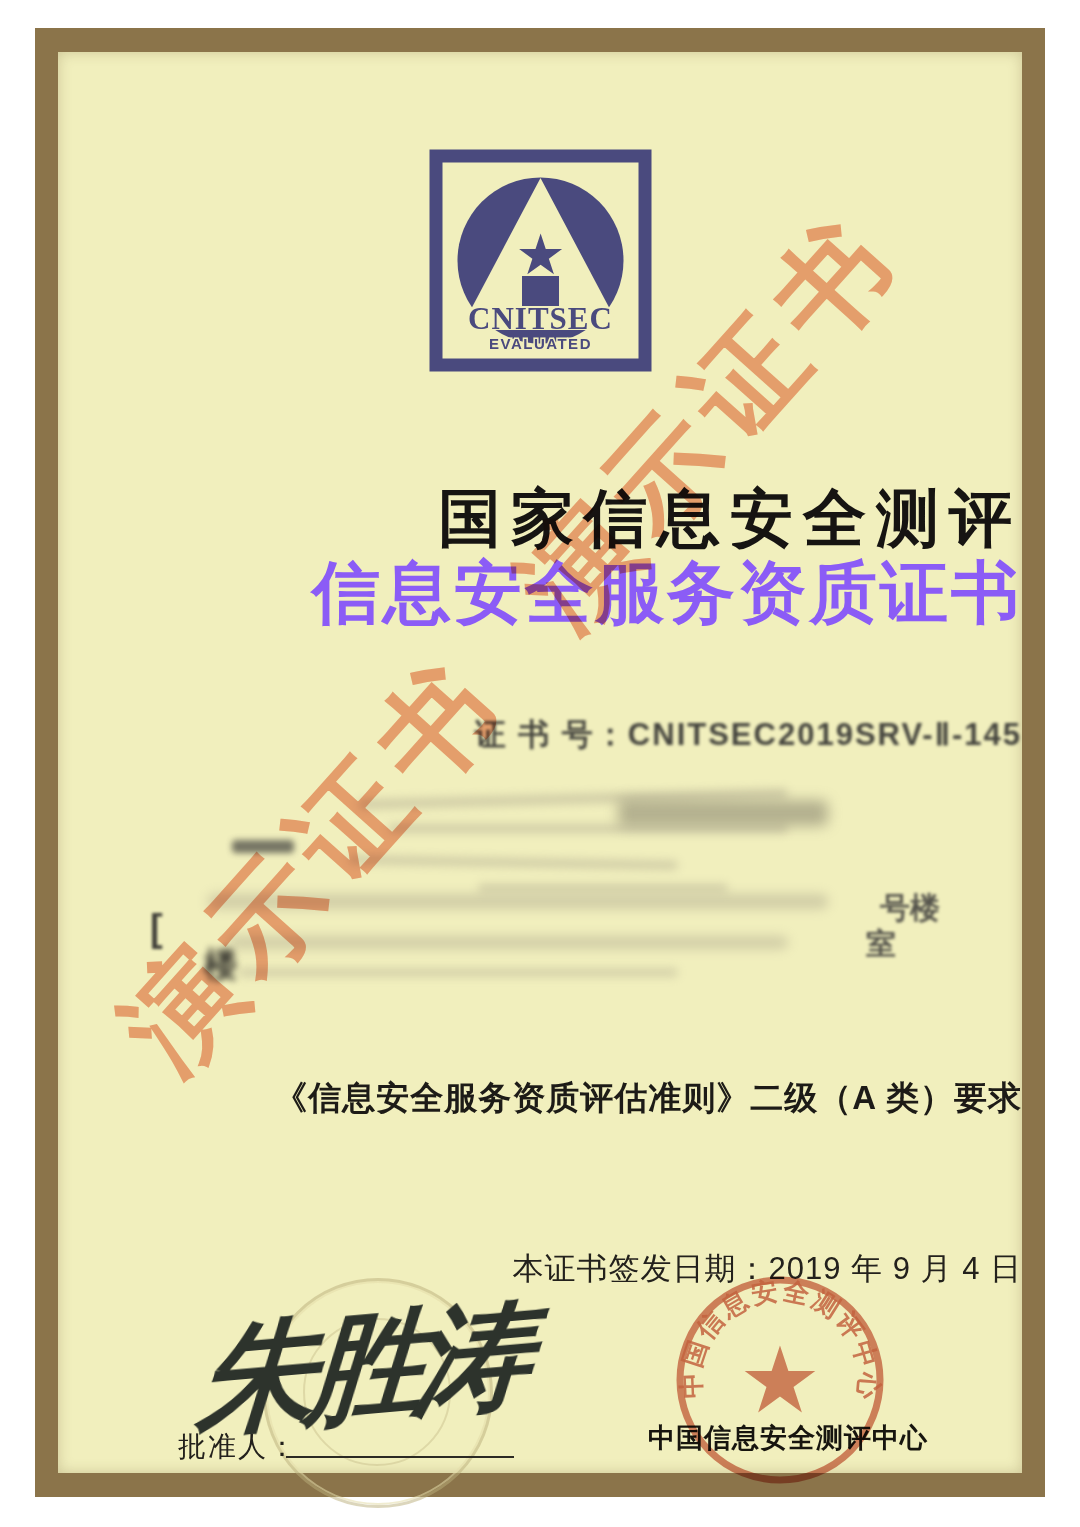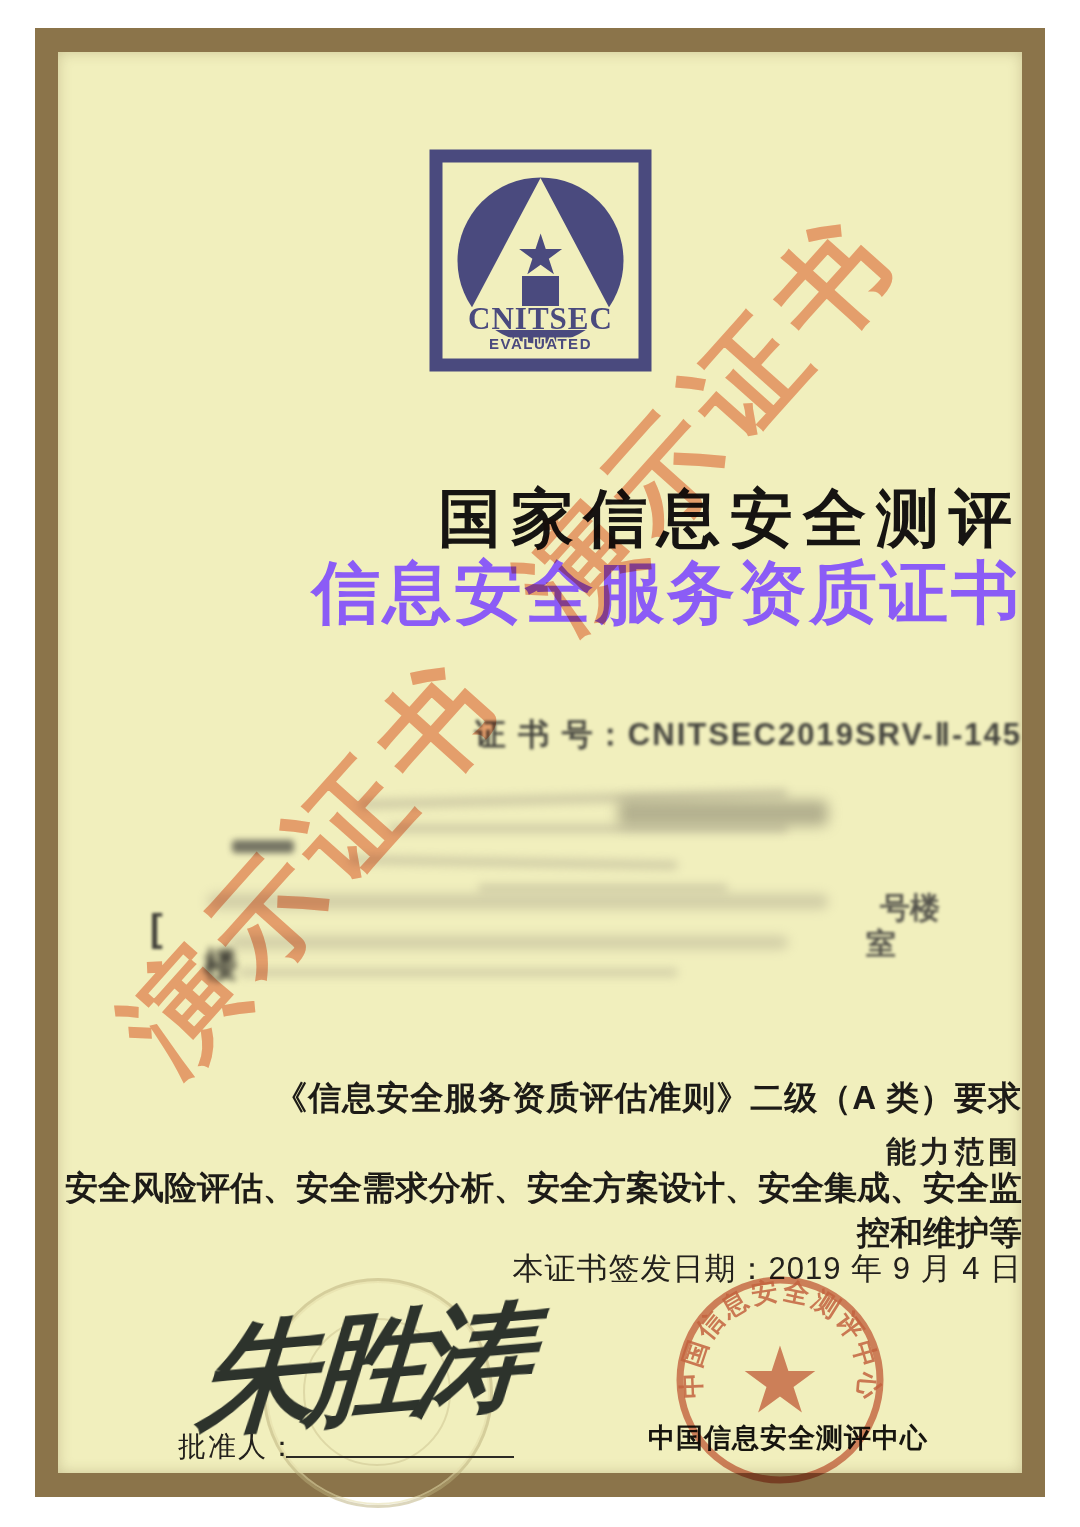--- a/index.html
+++ b/index.html
@@ -80,22 +80,20 @@
     <div class="abs smudge" style="left:150px;top:842px;width:620px;height:15px;filter:blur(6px);"></div>
     <div class="abs fragment" style="left:822px;top:836px;font-size:30px;">号楼</div>
     <div class="abs fragment" style="left:92px;top:855px;font-size:38px;color:#3f3e38;">[</div>
     <div class="abs smudge" style="left:170px;top:884px;width:560px;height:13px;filter:blur(6px);"></div>
     <div class="abs fragment" style="left:808px;top:872px;font-size:30px;">室</div>
     <div class="abs fragment" style="left:146px;top:890px;font-size:34px;color:#33322c;filter:blur(3px);">楼</div>
     <div class="abs smudge" style="left:180px;top:916px;width:440px;height:9px;filter:blur(5px);opacity:.4;"></div>
 
     <div class="abs ctr line-bold" style="top:1024px;">《信息安全服务资质评估准则》二级（A 类）要求</div>
 
-    <div class="abs ctr h-small" style="top:1080px;">能力范围</div>
-    <div class="abs ctr line-bold" style="top:1114px;letter-spacing:0;">安全风险评估、安全需求分析、安全方案设计、安全集成、安全监控和维护等</div>
 
     <div class="abs ctr line-reg" style="top:1196px;">本证书签发日期：2019 年 9 月 4 日</div>
 
     <div class="abs emboss"></div>
     <div class="abs emboss2"></div>
 
     <div class="abs approver">批准人：</div>
     <div class="abs sig-line"></div>
     <div class="abs signature">朱胜涛</div>
 

